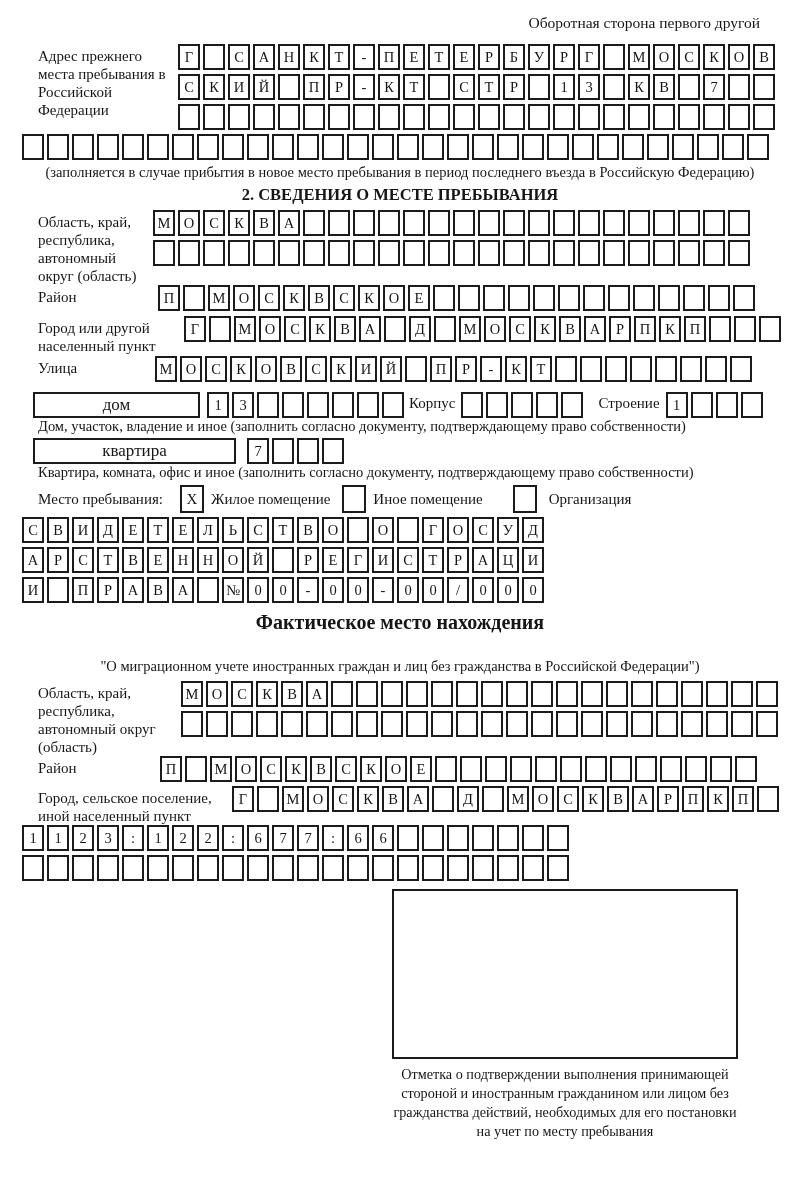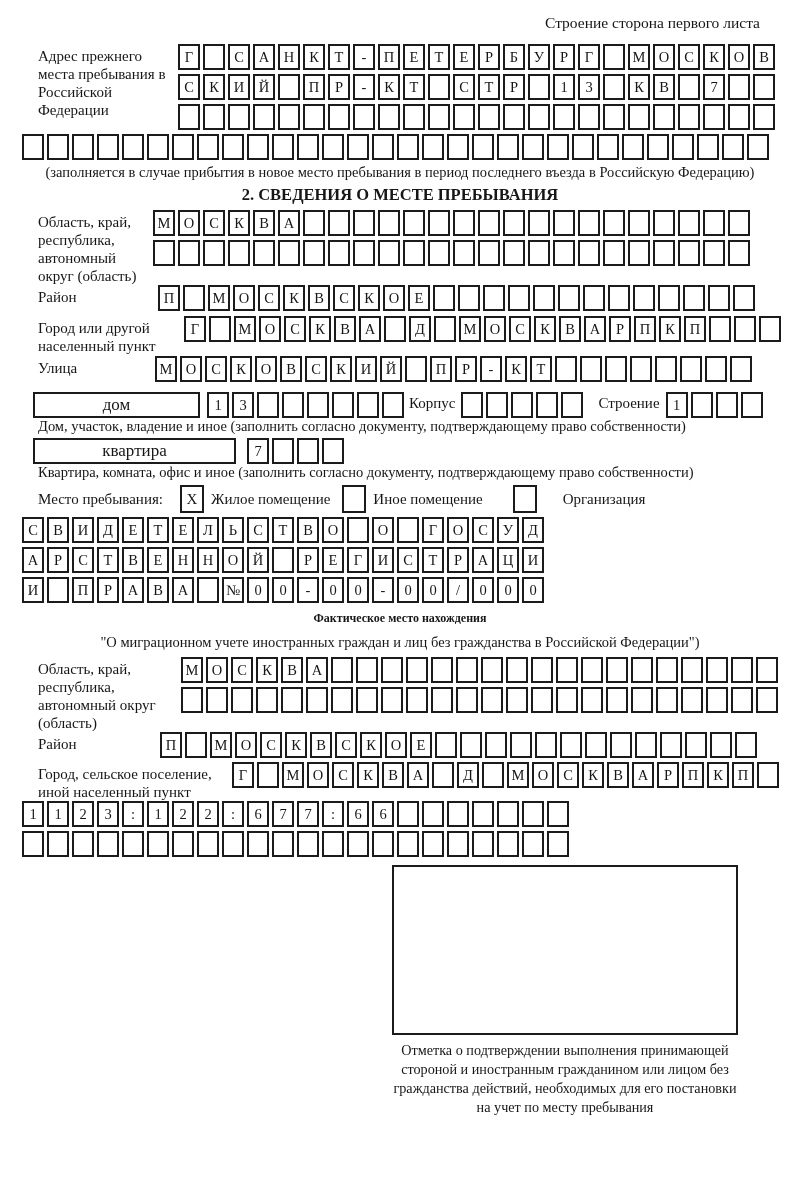--- a/index.html
+++ b/index.html
@@ -9,21 +9,21 @@
   .field{display:flex;align-items:flex-start;}
   .label{font-size:15px;line-height:18px;padding-left:16px;padding-top:3px;box-sizing:border-box;flex:none;}
   .rows{flex:none;}
   .cells-row{display:flex;margin-bottom:4px;}
   .cell{flex:none;width:22px;height:26px;box-sizing:border-box;border:2px solid #1b1b1b;margin-right:3px;
         display:flex;align-items:center;justify-content:center;font-size:14.5px;line-height:1;}
   .caption{font-size:14.5px;line-height:17px;}
   .center{text-align:center;width:756px;}
   .left-cap{padding-left:16px;}
   .sec-title{font-size:16.5px;font-weight:bold;text-align:center;width:756px;margin-top:4px;margin-bottom:5px;}
-  .sub-title{font-size:12px;font-weight:bold;text-align:center;width:756px;margin-top:4px;margin-bottom:8px;}
+  .sub-title{font-size:20px;font-weight:bold;text-align:center;width:756px;margin-top:4px;margin-bottom:24px;}
 
   .f-prev{margin-top:12px;}
   .f-prev .label{width:156px;}
   .f-reg2 .label{width:131px;}
   .f-dist .label{width:136px;}
   .f-city2 .label{width:162px;}
   .f-street .label{width:133px;}
   .f-doc .label{width:231px;}
   .f-reg3 .label{width:159px;}
   .f-dist3 .label{width:138px;}
@@ -42,36 +42,36 @@
   .house-row.apt{margin-top:3px;}
 
   .chk-row{display:flex;align-items:center;margin-top:4px;}
   .chk-label{width:158px;padding-top:0;}
   .chk{flex:none;width:24px;height:28px;box-sizing:border-box;border:2px solid #1b1b1b;
        display:flex;align-items:center;justify-content:center;font-size:15px;}
   .chk-text{font-size:15px;padding-left:7px;}
   .chk.c2{margin-left:12px;}
   .chk.c3{margin-left:30px;}
   .chk-text.t2{padding-left:7px;}
-  .chk-text.t3{padding-left:26px;}
+  .chk-text.t3{padding-left:12px;}
   .chk-caption{margin-left:222px;margin-top:3px;}
 
   .fact-cap{margin-top:1px;}
   .f-reg3{margin-top:6px;}
 
   .bottom-block{margin-left:370px;margin-top:4px;width:352px;}
   .mark-box{width:346px;height:170px;box-sizing:border-box;border:2px solid #1b1b1b;background:#fff;}
   .mark-caption{width:358px;margin-left:-6px;margin-top:6px;text-align:center;font-size:14.2px;line-height:19px;}
 </style>
 </head>
 <body>
 
 <div class="page">
 
-  <div class="hdr">Строение сторона первого листа</div>
+  <div class="hdr">Оборотная сторона первого другой</div>
 
   <div class="field f-prev">
     <div class="label">Адрес прежнего места пребывания в Российской Федерации</div>
     <div class="rows">
       <div class="cells-row">
           <span class="cell">Г</span>
           <span class="cell"></span>
           <span class="cell">С</span>
           <span class="cell">А</span>
           <span class="cell">Н</span>

